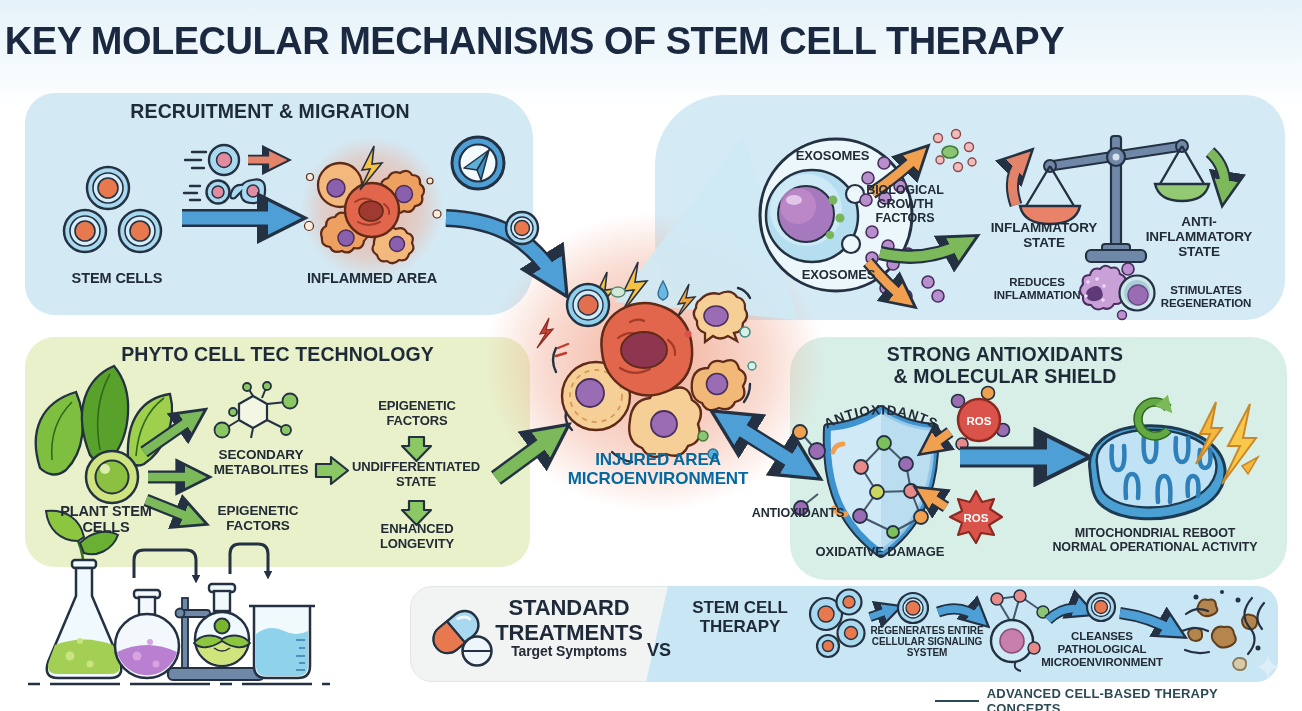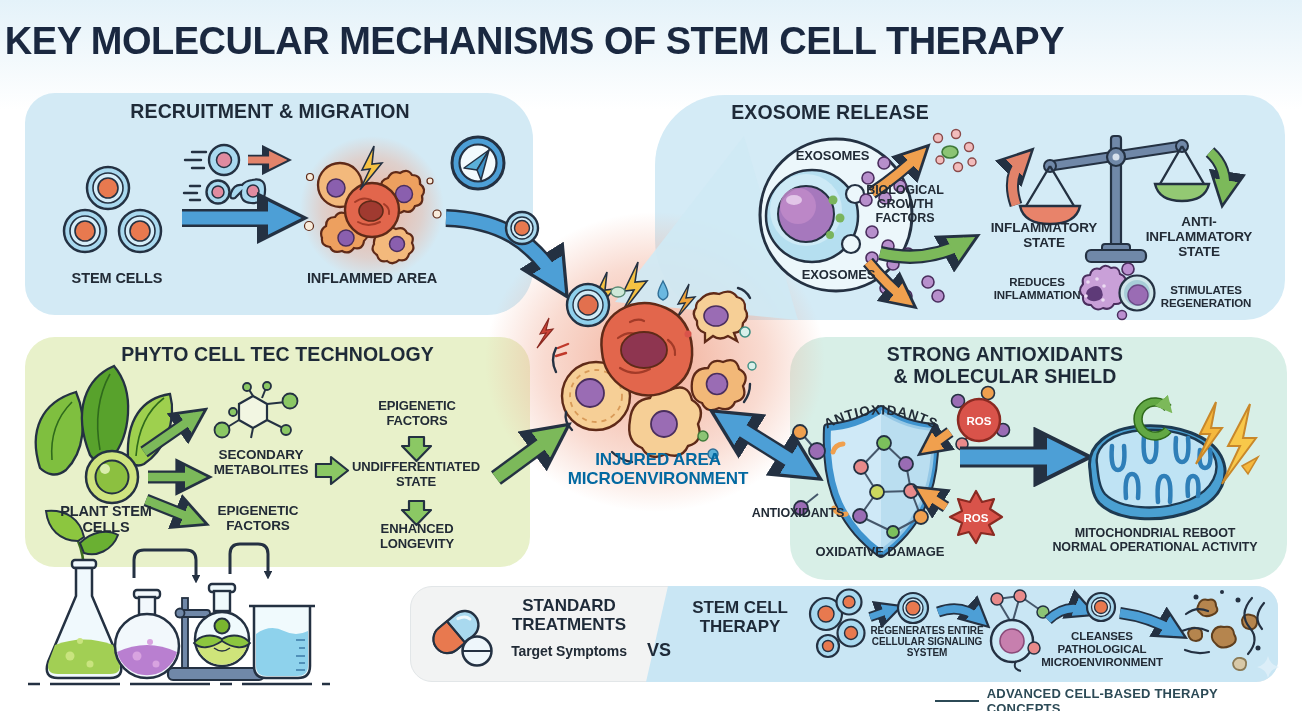--- a/index.html
+++ b/index.html
@@ -519,21 +519,20 @@
       </g>
     </g>
   </svg>
 
   <div class="title">KEY MOLECULAR MECHANISMS OF STEM CELL THERAPY</div>
 
   <div class="lbl ptitle" style="left:120px;top:101px;width:300px;">RECRUITMENT &amp; MIGRATION</div>
   <div class="lbl" style="left:47px;top:270px;width:140px;font-size:14.5px;">STEM CELLS</div>
   <div class="lbl" style="left:292px;top:270px;width:160px;font-size:14.5px;">INFLAMMED AREA</div>
 
-  <div class="lbl ptitle" style="left:715px;top:102px;width:230px;">EXOSOME RELEASE</div>
   <div class="lbl" style="left:770px;top:149px;width:125px;font-size:13px;">EXOSOMES</div>
   <div class="lbl" style="left:862px;top:183px;width:86px;font-size:12.5px;">BIOLOGICAL GROWTH FACTORS</div>
   <div class="lbl" style="left:776px;top:268px;width:125px;font-size:13px;">EXOSOMES</div>
 
   <div class="lbl" style="left:983px;top:220px;width:122px;font-size:13.5px;">INFLAMMATORY STATE</div>
   <div class="lbl" style="left:1140px;top:214px;width:118px;font-size:13.5px;">ANTI-INFLAMMATORY STATE</div>
   <div class="lbl" style="left:987px;top:276px;width:100px;font-size:11.5px;">REDUCES INFLAMMATION</div>
   <div class="lbl" style="left:1150px;top:284px;width:112px;font-size:11.5px;">STIMULATES REGENERATION</div>
 
   <div class="lbl ptitle" style="left:110px;top:344px;width:335px;">PHYTO CELL TEC TECHNOLOGY</div>
@@ -550,21 +549,21 @@
     <span style="display:block;">STRONG ANTIOXIDANTS</span>
     <span style="display:block;">&amp; MOLECULAR SHIELD</span>
   </div>
   <div class="lbl" style="left:748px;top:506px;width:100px;font-size:12.5px;">ANTIOXIDANTS</div>
   <div class="lbl" style="left:808px;top:545px;width:144px;font-size:13px;">OXIDATIVE DAMAGE</div>
   <div class="lbl" style="left:1035px;top:526px;width:240px;font-size:12.5px;">
     <span style="display:block;">MITOCHONDRIAL REBOOT</span>
     <span style="display:block;">NORMAL OPERATIONAL ACTIVITY</span>
   </div>
 
-  <div class="lbl" style="left:483px;top:596px;width:172px;font-size:17px;color:#1e2a38;">STANDARD TREATMENTS</div>
+  <div class="lbl" style="left:483px;top:596px;width:172px;font-size:22px;color:#1e2a38;">STANDARD TREATMENTS</div>
   <div class="lbl" style="left:483px;top:644px;width:172px;font-size:14px;">Target Symptoms</div>
   <div class="lbl" style="left:634px;top:640px;width:50px;font-size:18px;color:#1e2a38;">VS</div>
   <div class="lbl" style="left:680px;top:598px;width:120px;font-size:17px;color:#1e2a38;">STEM CELL THERAPY</div>
   <div class="lbl" style="left:857px;top:625px;width:140px;font-size:10px;">REGENERATES ENTIRE CELLULAR SIGNALING SYSTEM</div>
   <div class="lbl" style="left:1032px;top:630px;width:140px;font-size:11.5px;">CLEANSES PATHOLOGICAL MICROENVIRONMENT</div>
 
   <div class="footer">
     <span class="footer-line"></span>
     <span>ADVANCED CELL-BASED THERAPY CONCEPTS</span>
   </div>

